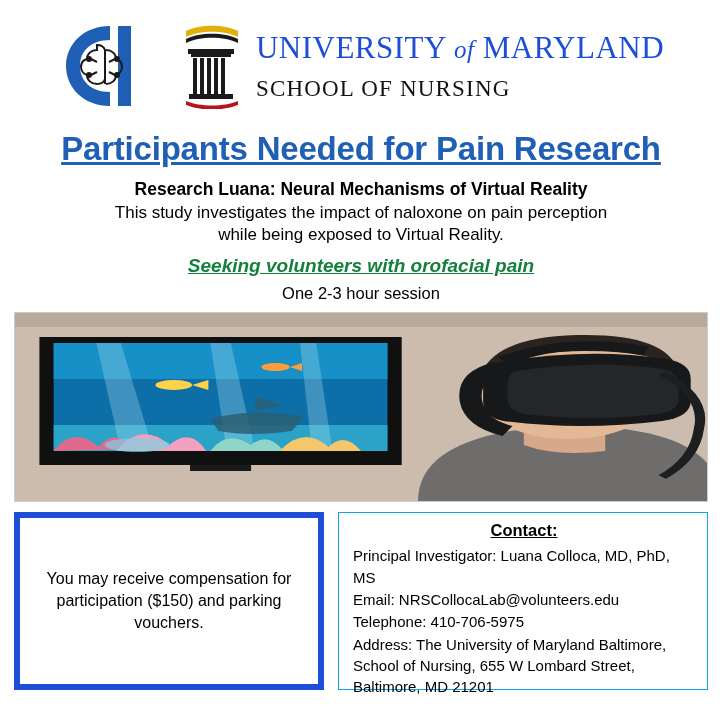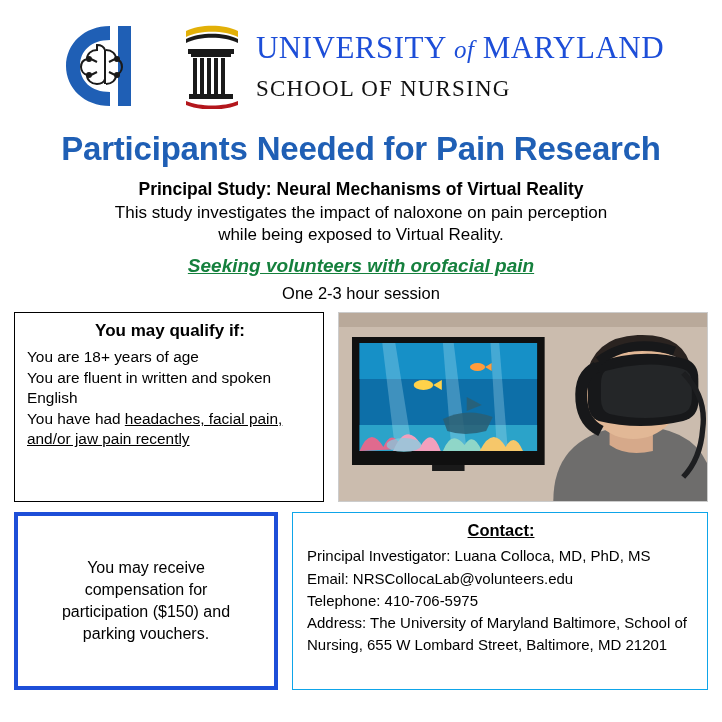--- a/index.html
+++ b/index.html
@@ -77,20 +77,21 @@
     margin-top: 14px;
     white-space: nowrap;
   }
 
   
   .main-title {
     text-align: center;
     font-size: 33px;
     font-weight: bold;
     color: #1f5fb5;
+    text-decoration: underline;
     margin-top: 12px;
     margin-bottom: 10px;
     letter-spacing: -0.2px;
   }
 
   
   .study-block {
     text-align: center;
     line-height: 1.28;
   }
@@ -152,22 +153,22 @@
   }
 
   
   .bot-row {
     display: flex;
     gap: 14px;
     margin-top: 10px;
     height: 178px;
   }
   .comp-box {
-    width: 264px;
-    border: 4px solid #1d4ed8;
+    width: 310px;
+    border: 6px solid #1d4ed8;
     box-sizing: border-box;
     display: flex;
     align-items: center;
     justify-content: flex-start;
     padding: 10px 24px;
     text-align: center;
   }
   .comp-text {
     font-size: 16px;
     line-height: 1.38;
@@ -244,33 +245,27 @@
       <div class="umd-text">
         <div class="umd-line1"><span>UNIVERSITY</span> <span class="of">of</span> <span>MARYLAND</span></div>
         <div class="umd-line2">SCHOOL OF NURSING</div>
       </div>
     </div>
   </div>
 
   <div class="main-title">Participants Needed for Pain Research</div>
 
   <div class="study-block">
-    <div class="study-title">Principal Study: Neural Mechanisms of Virtual Reality</div>
+    <div class="study-title">Research Luana: Neural Mechanisms of Virtual Reality</div>
     <div class="study-desc">This study investigates the impact of naloxone on pain perception while being exposed to Virtual Reality.</div>
     <div class="seeking">Seeking volunteers with orofacial pain</div>
     <div class="session">One 2-3 hour session</div>
   </div>
 
   <div class="mid-row">
-    <div class="qualify-box">
-      <div class="qualify-head">You may qualify if:</div>
-      <div class="qualify-line">You are  18+ years of age</div>
-      <div class="qualify-line">You are fluent in written and spoken English</div>
-      <div class="qualify-line">You have had <span class="u">headaches, facial pain, and/or jaw pain recently</span></div>
-    </div>
 
     <div class="photo">
       <svg width="100%" height="100%" viewBox="0 0 340 188" preserveAspectRatio="none">
 
         <rect x="0" y="0" width="340" height="188" fill="#cbbcae"></rect>
         <rect x="0" y="0" width="340" height="14" fill="#b9a99a"></rect>
 
         <rect x="12" y="24" width="178" height="128" fill="#101010"></rect>
 
         <rect x="19" y="30" width="164" height="108" fill="#0d6fa8"></rect>

